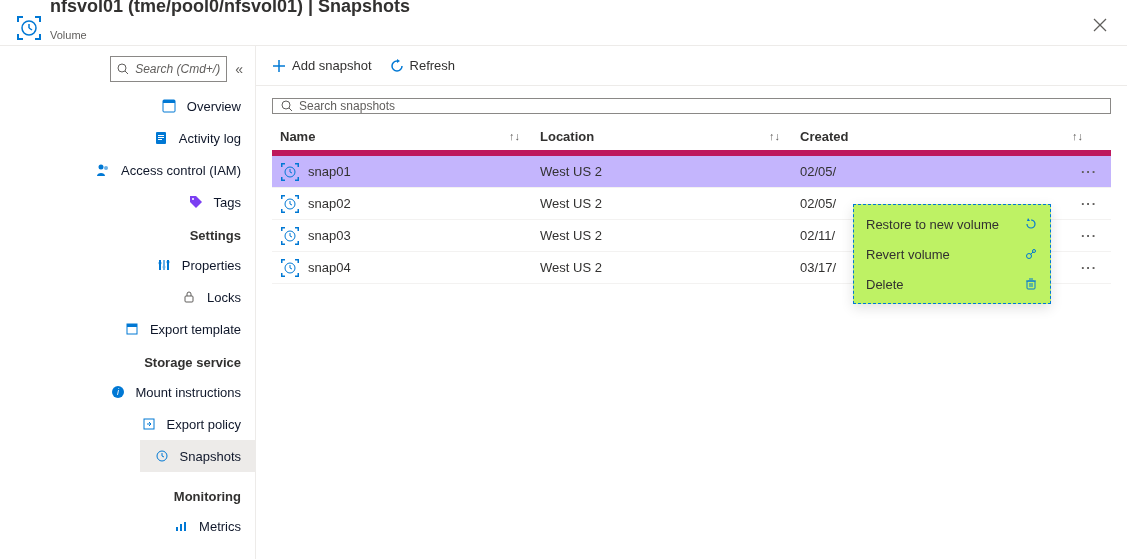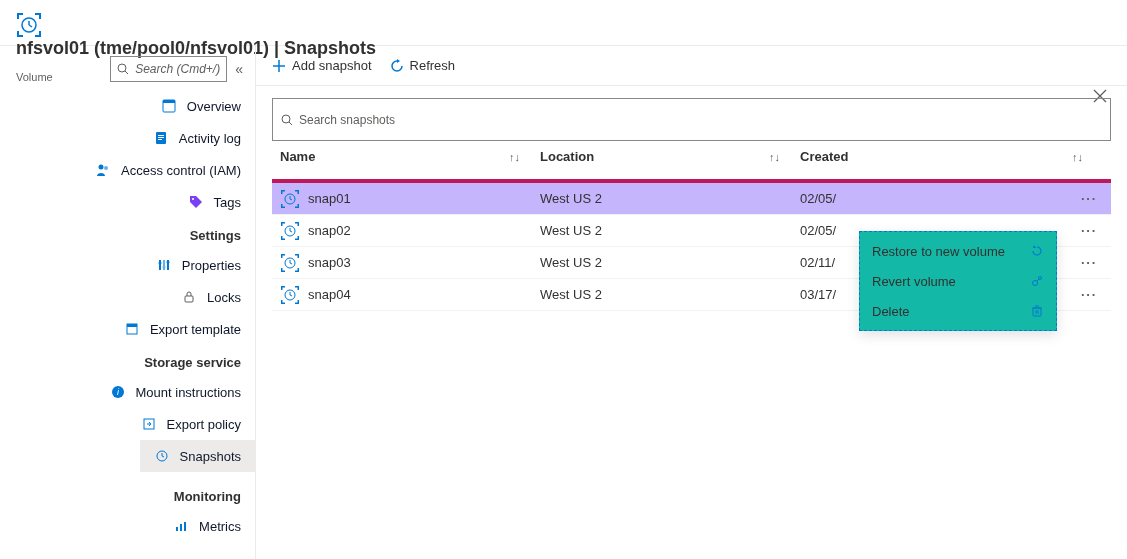--- a/index.html
+++ b/index.html
@@ -1,18 +1,18 @@
 <!DOCTYPE html>
 <html><head>
 <meta charset="utf-8">
 <style>
 * { box-sizing: border-box; margin: 0; padding: 0; font-family: "Segoe UI", -apple-system, sans-serif; }
 body { width: 1127px; height: 559px; background: #fff; color: #323130; font-size: 13px; overflow: hidden; }
 
-.header { display: flex; align-items: flex-start; padding: 10px 16px 4px 16px; border-bottom: 1px solid #edebe9; height: 46px; flex-direction: column; }
+.header { display: flex; align-items: flex-end; padding: 10px 16px 4px 16px; border-bottom: 1px solid #edebe9; height: 46px; }
 .header-icon { width: 26px; height: 26px; flex-shrink: 0; margin-right: 8px; margin-top: 2px; }
 .header-title { font-size: 18px; font-weight: 600; color: #323130; }
 .header-sub { font-size: 11px; color: #605e5c; margin-top: 12px; }
 .header-close { margin-left: auto; cursor: pointer; font-size: 18px; color: #605e5c; padding: 4px; }
 
 .body { display: flex; height: calc(100% - 46px); }
 
 .sidebar { width: 256px; border-right: 1px solid #edebe9; display: flex; flex-direction: column; height: 100%; overflow-y: auto; align-items: flex-end; }
 .search-row { display: flex; align-items: center; padding: 10px 12px 8px 12px; gap: 8px; }
 .search-box { flex: 1; display: flex; align-items: center; border: 1px solid #8a8886; height: 26px; padding: 0 6px; color: #605e5c; font-style: italic; }
@@ -25,36 +25,36 @@
 .nav-item .icon-slot { width: 16px; height: 16px; display: flex; align-items: center; justify-content: center; flex-shrink: 0; }
 .nav-group { font-weight: 600; padding: 10px 14px 6px 14px; font-size: 13px; margin-left: 11px; }
 .nav-divider { height: 1px; background: #edebe9; margin: 4px 0 2px 0; }
 
 .main { flex: 1; display: flex; flex-direction: column; position: relative; }
 .toolbar { display: flex; align-items: center; height: 40px; padding: 0 16px; gap: 18px; border-bottom: 1px solid #edebe9; }
 .tool-btn { display: flex; align-items: center; gap: 6px; cursor: pointer; font-size: 13px; color: #323130; }
 .tool-btn svg { color: #0078d4; }
 
 .content { padding: 12px 16px; position: relative; }
-.search-snap { display: flex; align-items: center; border: 1px solid #8a8886; height: 43px; padding: 0 8px; width: 100%; margin-bottom: 8px; color: #605e5c; text-align: center; }
+.search-snap { display: flex; align-items: center; border: 1px solid #8a8886; height: 16px; padding: 0 8px; width: 100%; margin-bottom: 8px; color: #605e5c; text-align: center; }
 .search-snap svg { margin-right: 6px; }
 .search-snap span { color: #605e5c; font-size: 12px; }
 
-.table-header { display: flex; align-items: flex-start; height: 34px; font-weight: 600; font-size: 13px; border-bottom: 4px solid #be185d; padding: 0 8px; }
+.table-header { display: flex; align-items: center; height: 34px; font-weight: 600; font-size: 13px; border-bottom: 6px solid #be185d; padding: 0 8px; }
 .col-name { flex: 0 0 260px; display: flex; align-items: center; gap: 6px; }
 .col-loc { flex: 0 0 260px; display: flex; align-items: center; gap: 6px; }
 .col-created { flex: 1; display: flex; align-items: center; gap: 6px; }
 .sort-icon { color: #605e5c; font-size: 11px; margin-left: auto; margin-right: 20px; }
 
 .table-row { display: flex; align-items: center; height: 32px; border-bottom: 1px solid #f3f2f1; padding: 0 8px; cursor: pointer; }
 .table-row.selected { background: #c4b5fd; }
 .row-icon { width: 20px; height: 20px; margin-right: 8px; flex-shrink: 0; }
 .row-more { margin-left: auto; color: #605e5c; cursor: pointer; padding: 4px 6px; font-weight: bold; letter-spacing: 1px; }
 
-.context-menu { position: absolute; top: 48px; right: 54px; width: 198px; background: #14b8a6; border: 1px dashed #0078d4; box-shadow: 0 4px 12px rgba(0,0,0,0.12); z-index: 10; padding: 4px 0; }
+.context-menu { position: absolute; top: 48px; right: 60px; width: 198px; background: #bef264; border: 1px dashed #0078d4; box-shadow: 0 4px 12px rgba(0,0,0,0.12); z-index: 10; padding: 4px 0; }
 .ctx-item { display: flex; align-items: center; height: 30px; padding: 0 12px; cursor: pointer; font-size: 13px; }
 .ctx-item .ctx-label { flex: 1; }
 .ctx-item svg { color: #0078d4; }
 </style>
 </head>
 <body>
 
 <div class="header">
   <svg class="header-icon" viewBox="0 0 26 26">
     <rect x="1" y="1" width="6" height="2" fill="#0078d4"></rect>

